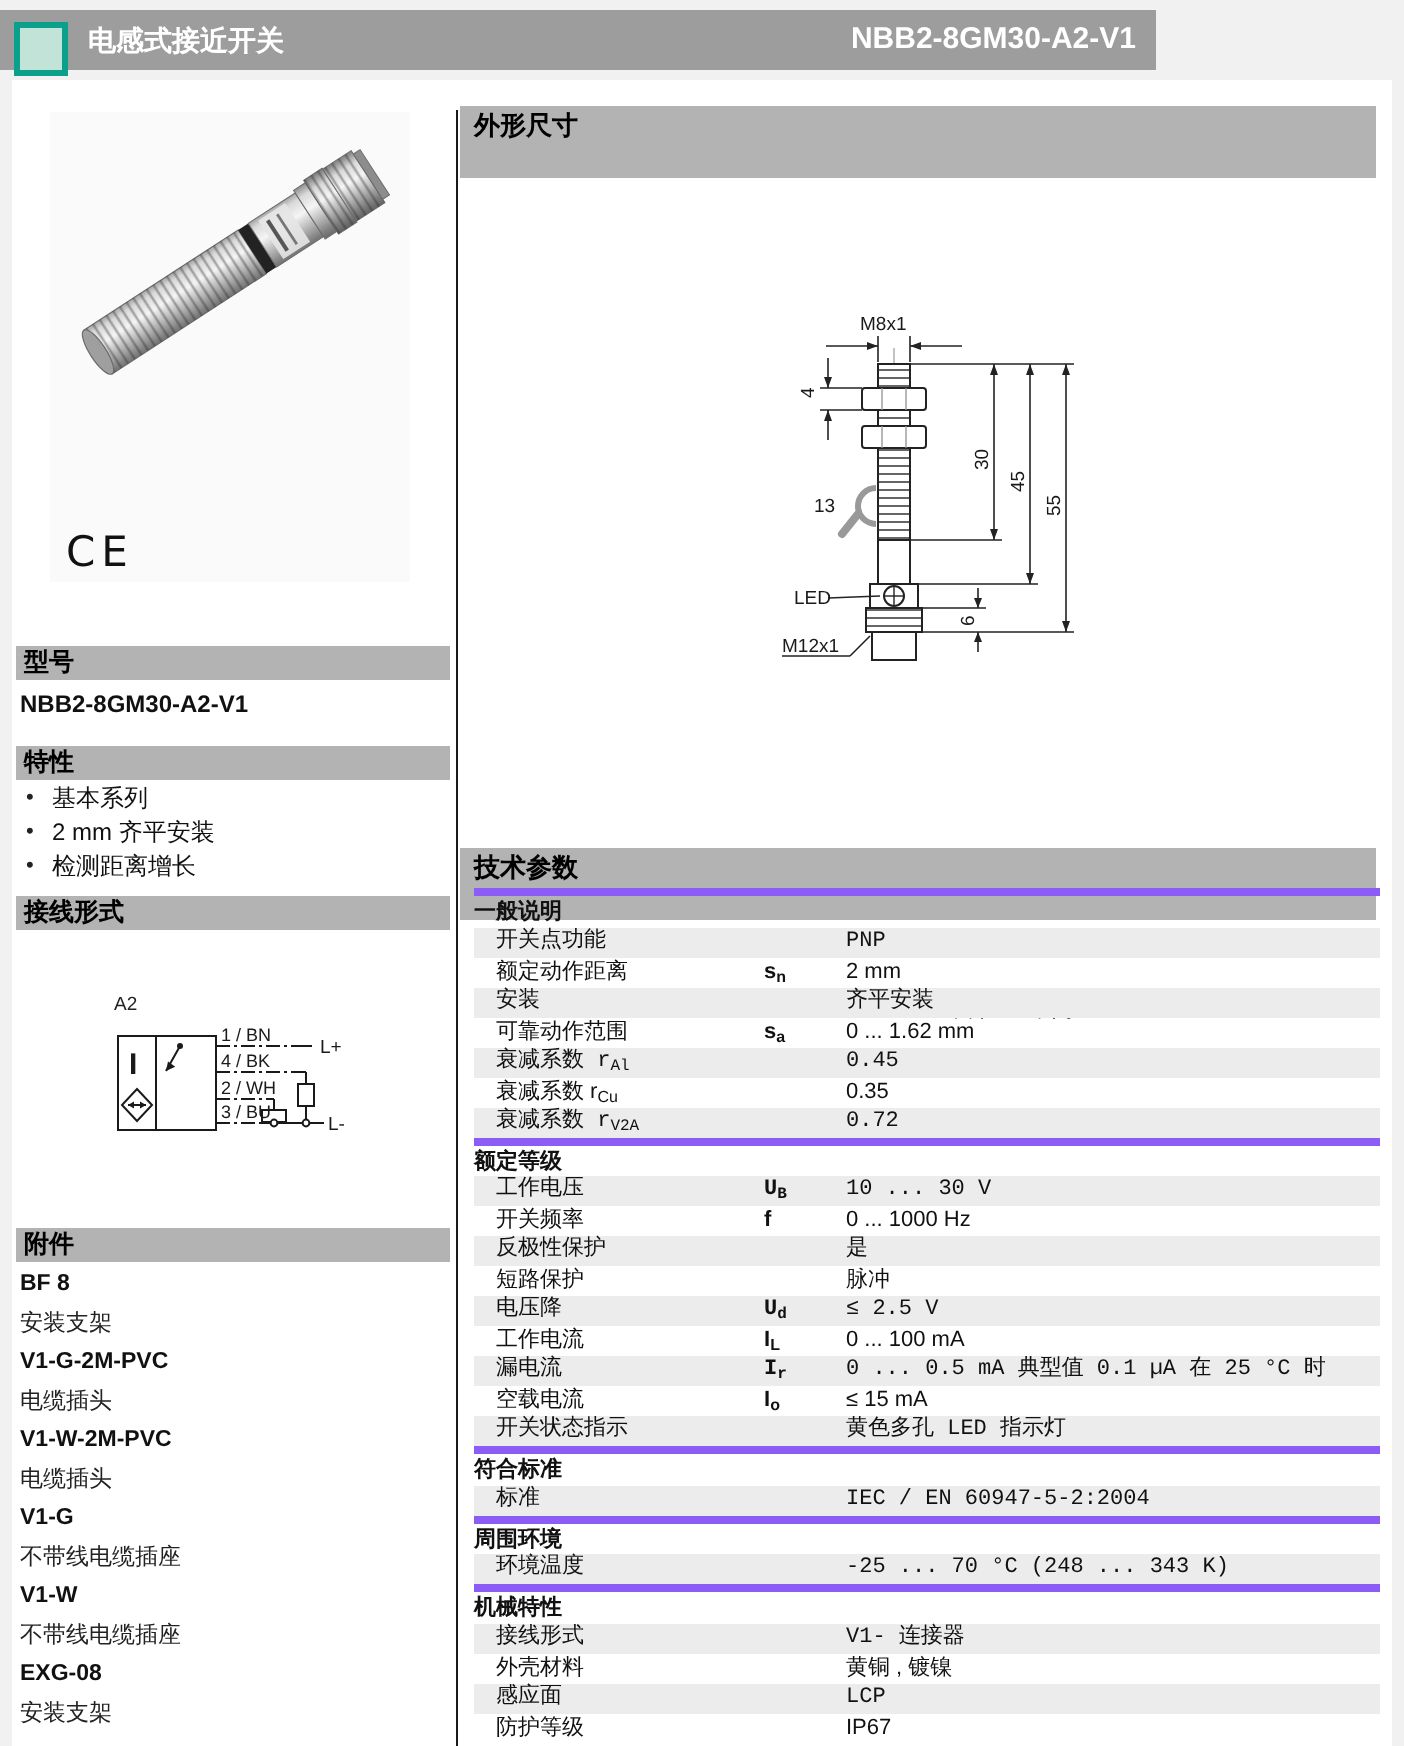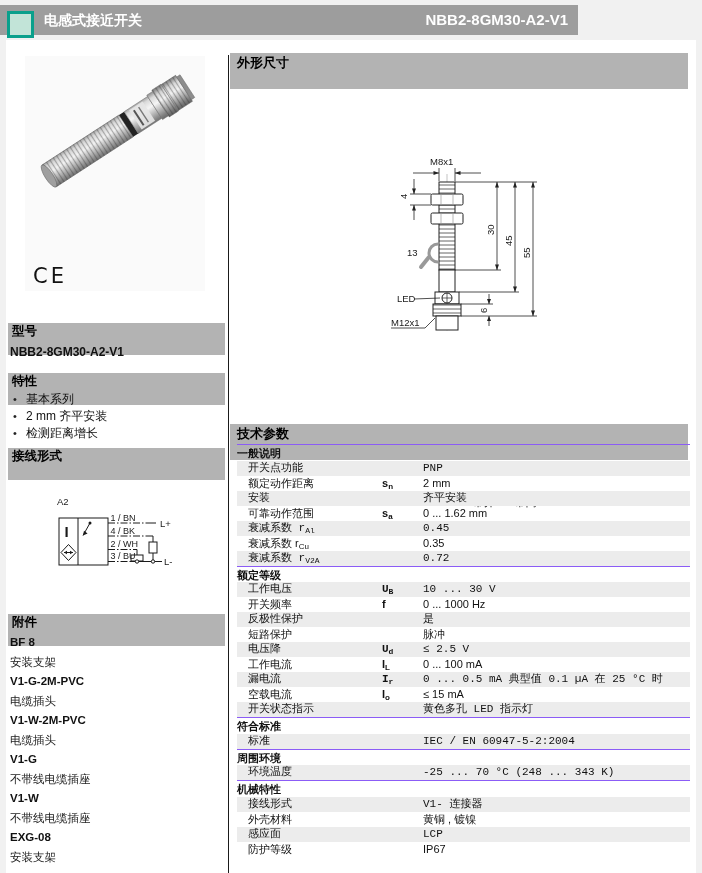--- a/index.html
+++ b/index.html
@@ -5,36 +5,36 @@
   html,body{margin:0;padding:0;}
   body{width:702px;height:873px;background:#e9e9e9;font-family:"Liberation Sans","DejaVu Sans",sans-serif;color:#111;}
   #page{position:relative;width:702px;height:873px;background:#f1f1f1;overflow:hidden;}
   .content-bg{position:absolute;left:6px;top:40px;width:690px;height:833px;background:#ffffff;}
   
   .topbar{position:absolute;left:0;top:5px;width:578px;height:30px;background:#9d9d9d;}
   .brandbox{position:absolute;left:7px;top:6px;width:21px;height:21px;background:#c2e4d8;border:3px solid #0aa08c;}
   .topbar-title{position:absolute;left:44px;top:0;height:30px;line-height:30px;color:#fff;font-weight:bold;font-size:14px;}
   .topbar-model{position:absolute;right:10px;top:0;height:30px;line-height:30px;color:#fff;font-weight:bold;font-size:15px;}
   
-  .secbar{position:absolute;left:8px;width:217px;height:32px;background:#b3b3b3;font-weight:bold;font-size:12.5px;line-height:16px;padding-left:4px;box-sizing:border-box;color:#000;}
+  .secbar{position:absolute;left:8px;width:217px;height:17px;background:#b3b3b3;font-weight:bold;font-size:12.5px;line-height:16px;padding-left:4px;box-sizing:border-box;color:#000;}
   .secbar-r{position:absolute;left:230px;width:458px;height:36px;background:#b3b3b3;font-weight:bold;font-size:13px;line-height:20px;padding-left:7px;box-sizing:border-box;color:#000;}
   
   .vdivider{position:absolute;left:228px;top:55px;width:1px;height:818px;background:#1a1a1a;}
   
   .model-value{position:absolute;left:10px;top:345px;font-weight:bold;font-size:12px;}
   .features-list{position:absolute;left:10px;top:391px;width:212px;}
   .feature-item{font-size:12px;line-height:17px;position:relative;padding-left:16px;}
   .feature-item .bullet{position:absolute;left:3px;top:0;font-size:11px;color:#222;}
   .accessories-list{position:absolute;left:10px;top:633px;width:212px;}
   .acc-name{font-weight:bold;font-size:11.5px;height:19.5px;line-height:19px;}
   .acc-desc{font-size:11.5px;height:19.5px;line-height:19px;color:#222;}
   .ce-mark{position:absolute;left:33px;top:264px;font-size:21px;letter-spacing:3px;color:#111;font-family:"DejaVu Sans",sans-serif;}
   
   .tech-table{position:absolute;left:237px;top:444px;width:453px;}
-  .tgroup{border-top:1px solid #8b5cf6;font-weight:bold;font-size:11px;line-height:12px;padding:2px 0 1.5px 0;}
+  .tgroup{border-top:4px solid #8b5cf6;font-weight:bold;font-size:11px;line-height:12px;padding:2px 0 1.5px 0;}
   .trow{position:relative;height:15px;line-height:15px;font-size:11px;white-space:nowrap;}
   .trow.stripe{background:#ececec;font-family:Liberation Mono, monospace;}
   .tlabel{position:absolute;left:11px;top:0;}
   .tsym{position:absolute;left:145px;top:0;font-weight:bold;}
   .tval{position:absolute;left:186px;top:0;text-align:center;}
   .tval2{position:absolute;left:236px;top:0;margin-top:35px;}
   sub{font-size:8px;vertical-align:-2px;}
   
   .photo-svg{position:absolute;left:25px;top:56px;}
   .wiring-svg{position:absolute;left:50px;top:494px;}

